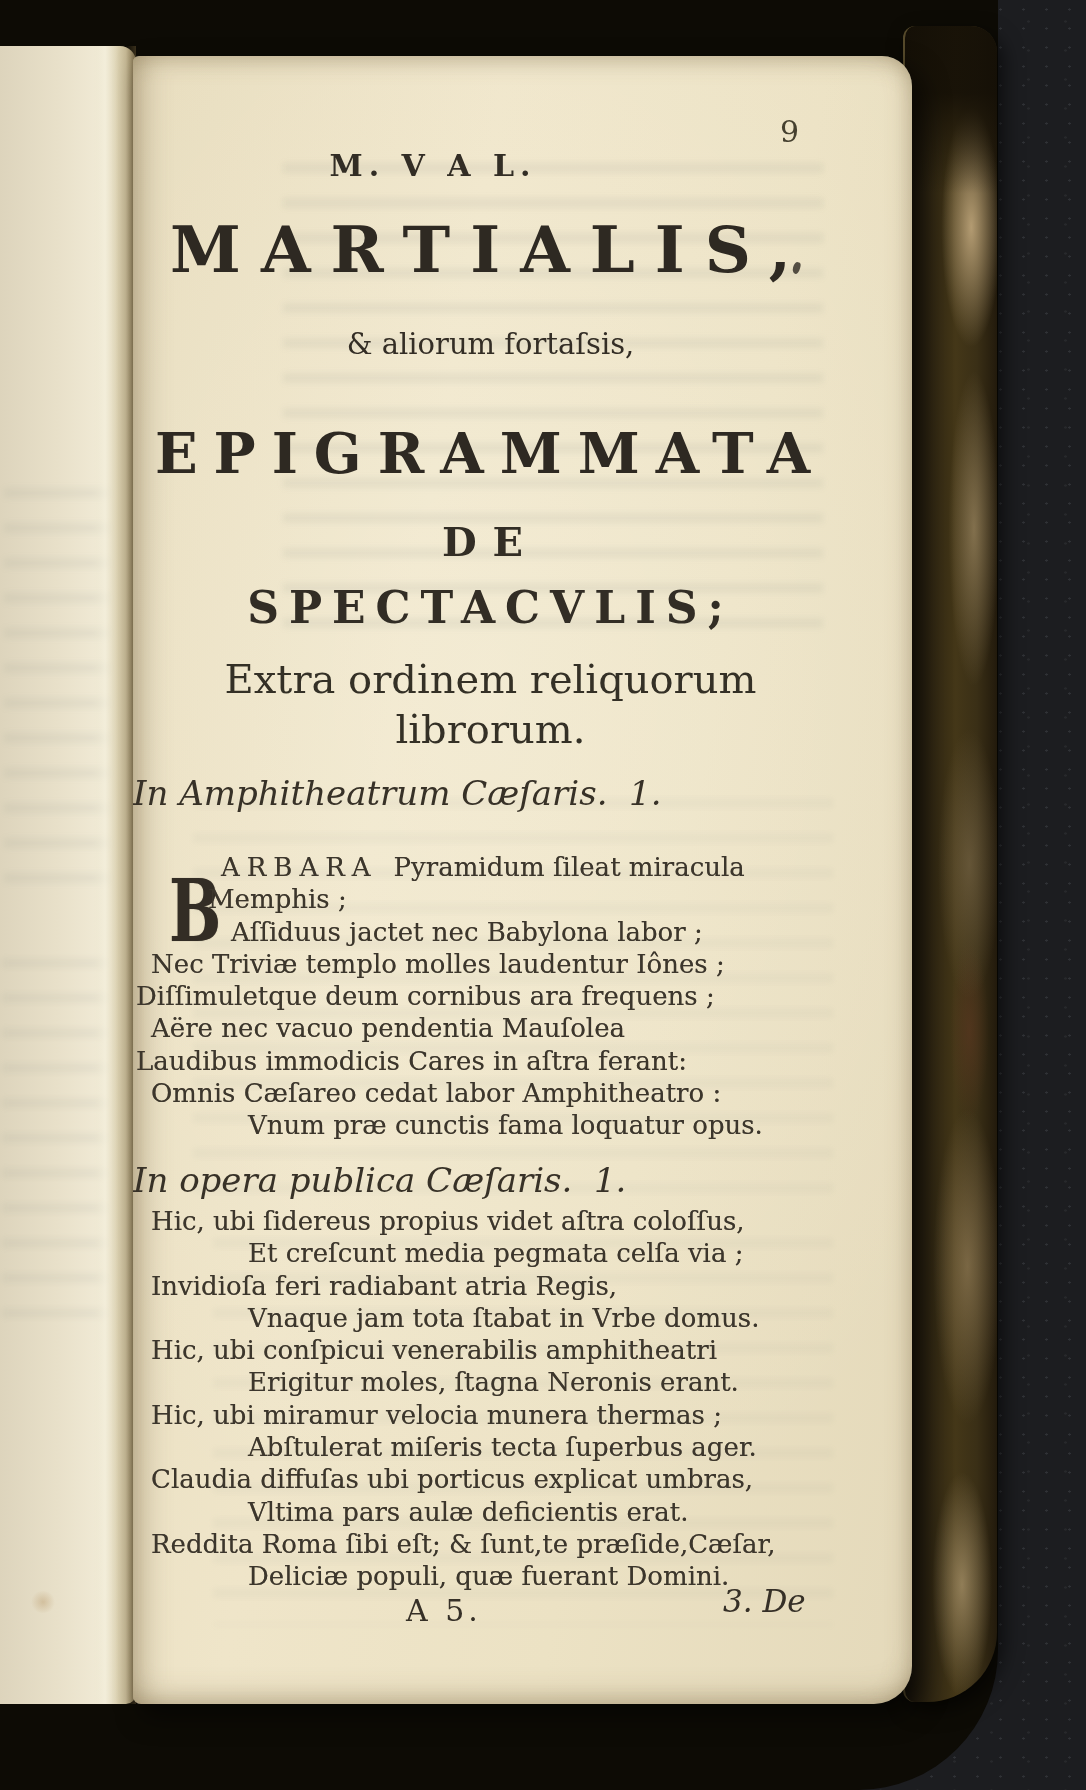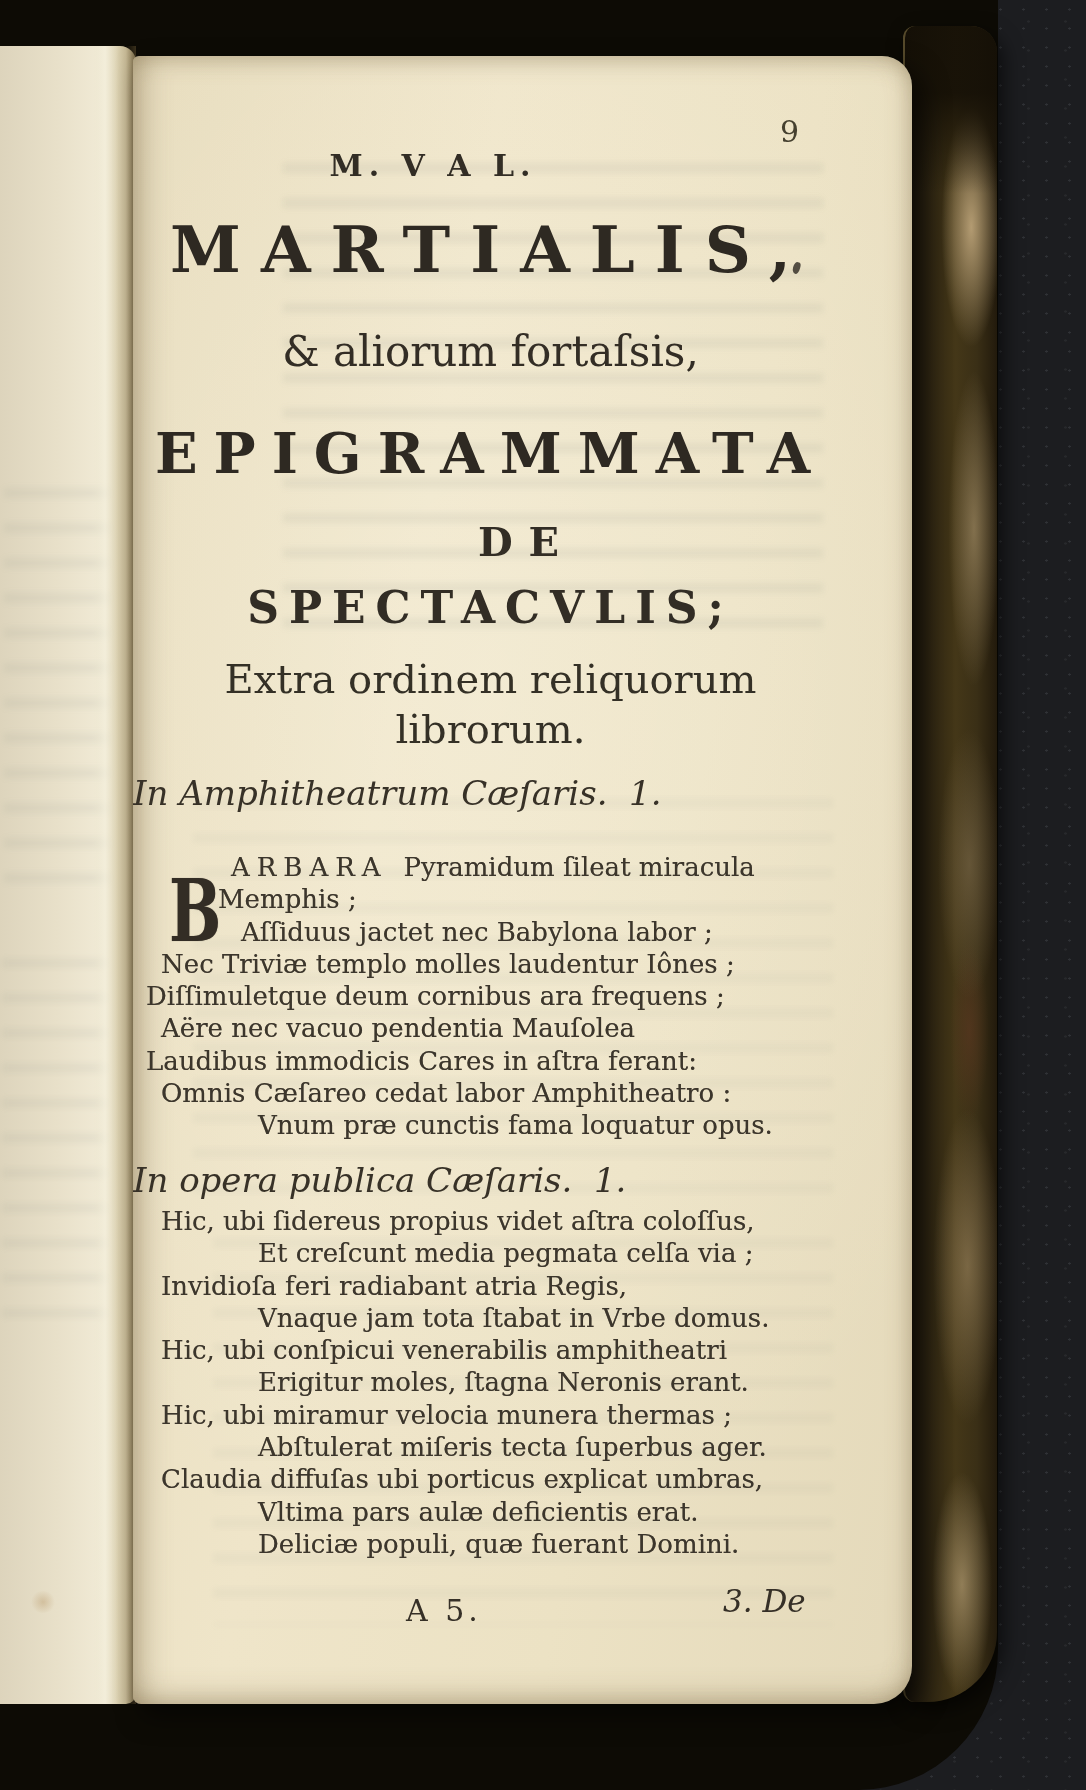--- a/index.html
+++ b/index.html
@@ -86,30 +86,30 @@
   }
   .ink-mark{
     position:absolute;left:660px;top:206px;width:7px;height:12px;border-radius:60% 40% 60% 60%;
     background:rgba(45,40,32,.8);transform:rotate(14deg);
   }
   
   .cline{position:absolute;left:0;width:715px;text-align:center;white-space:pre;}
   .pagenum{position:absolute;left:647px;top:58px;font-size:30px;color:#45402f;}
   .halftitle{top:92px;width:600px;font-size:30px;font-weight:bold;letter-spacing:6px;color:#322d25;}
   .title{top:156px;font-size:64px;font-weight:bold;letter-spacing:20px;color:#2e2922;}
-  .subtitle{top:271px;font-size:42px;color:#332d25;}
+  .subtitle{top:271px;font-size:29px;color:#332d25;}
   .worktitle{top:364px;font-size:56px;font-weight:bold;letter-spacing:16px;color:#2e2922;}
-  .workde{top:462px;font-size:40px;font-weight:bold;letter-spacing:16px;color:#322d25;margin-left:36px;}
+  .workde{top:462px;font-size:40px;font-weight:bold;letter-spacing:16px;color:#322d25;}
   .workspect{top:526px;font-size:44px;font-weight:bold;letter-spacing:10px;color:#322d25;}
   .extra1{top:600px;font-size:40px;color:#343026;}
   .extra2{top:650px;font-size:40px;color:#343026;}
   .epheading{position:absolute;left:0;width:700px;text-align:left;font-style:italic;font-size:34px;color:#373127;white-space:pre;}
   .h1{top:717px;}
   .h2{top:1104px;}
-  .poem{position:absolute;left:13px;width:686px;}
+  .poem{position:absolute;left:3px;width:686px;}
   .p1{top:796px;}
   .p2{top:1150px;}
   .vline{height:32.3px;font-size:26px;white-space:pre;color:#3c362c;text-shadow:0 0 .6px rgba(50,42,32,.55);}
   .ind-0{padding-left:15px;}
   .ind-1{}
   .ind-2{padding-left:112px;}
   .ind-3{padding-left:95px;}
   .ind-4{padding-left:72px;}
   .after-drop{padding-left:85px;}
   .caps{letter-spacing:7px;margin-right:16px;}
@@ -181,19 +181,20 @@
     <div class="vline ind-0"><span>Hic, ubi ſidereus propius videt aſtra coloſſus,</span></div>
         <div class="vline ind-2"><span>Et creſcunt media pegmata celſa via ;</span></div>
         <div class="vline ind-0"><span>Invidioſa feri radiabant atria Regis,</span></div>
         <div class="vline ind-2"><span>Vnaque jam tota ſtabat in Vrbe domus.</span></div>
         <div class="vline ind-0"><span>Hic, ubi conſpicui venerabilis amphitheatri</span></div>
         <div class="vline ind-2"><span>Erigitur moles, ſtagna Neronis erant.</span></div>
         <div class="vline ind-0"><span>Hic, ubi miramur velocia munera thermas ;</span></div>
         <div class="vline ind-2"><span>Abſtulerat miſeris tecta ſuperbus ager.</span></div>
         <div class="vline ind-0"><span>Claudia diffuſas ubi porticus explicat umbras,</span></div>
         <div class="vline ind-2"><span>Vltima pars aulæ deficientis erat.</span></div>
+        <div class="vline ind-0"><span>Reddita Roma ſibi eſt; &amp; ſunt,te præſide,Cæſar,</span></div>
         <div class="vline ind-2"><span>Deliciæ populi, quæ fuerant Domini.</span></div>
       </div>
   </section>
 
   <div class="footer-sig">A 5.</div>
   <div class="footer-catch">3. De</div>
 </div>
 
 </body></html>

